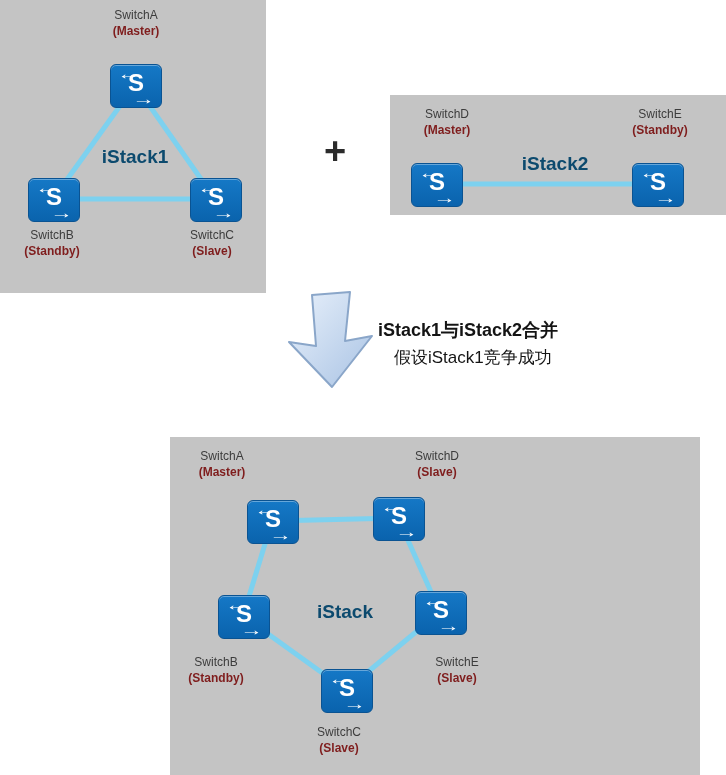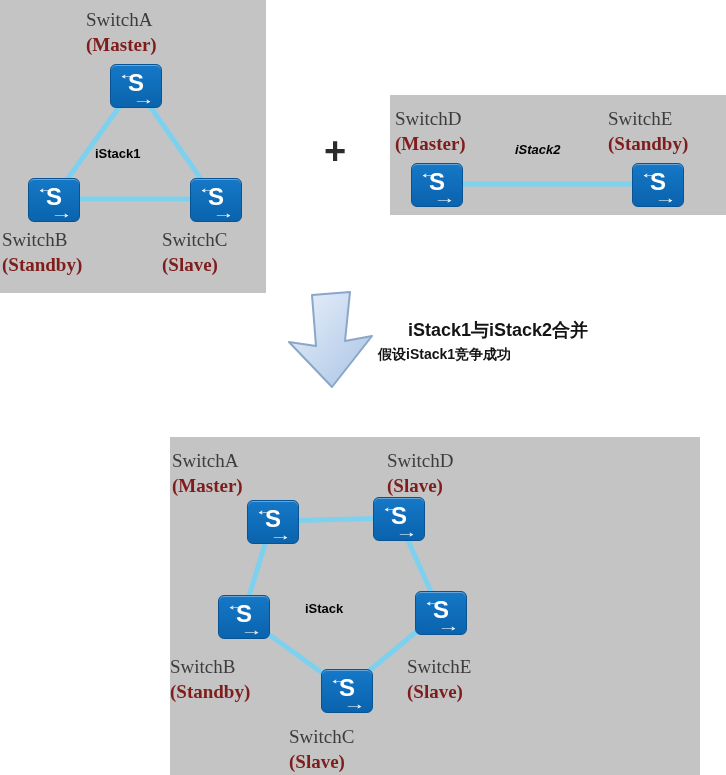--- a/index.html
+++ b/index.html
@@ -17,26 +17,26 @@
     box-shadow:inset 0 1px 0 rgba(255,255,255,.35);
   }
   .sw .sglyph{
     position:absolute;left:0;right:0;top:6px;text-align:center;
     color:#fff;font-weight:bold;font-size:24px;line-height:1;
   }
   .sw .arr{position:absolute;color:#fff;font-weight:bold;font-size:15px;line-height:1;transform:scaleX(1.5);}
   .sw .arr.t{left:10px;top:1px;}
   .sw .arr.b{right:10px;bottom:1px;}
   
-  .lbl{position:absolute;text-align:left;font-size:19px;color:#3c3c3c;line-height:1.3;z-index:3;font-family:Liberation Serif, serif;}
+  .lbl{position:absolute;text-align:center;font-size:12px;color:#3c3c3c;line-height:1.3;z-index:3;}
   .lbl .role{font-weight:bold;color:#7f1d1d;}
-  .stack-label{position:absolute;font-weight:bold;font-size:13px;color:#000000;z-index:3;}
+  .stack-label{position:absolute;font-weight:bold;font-size:19px;color:#0c4a6e;text-align:center;z-index:3;}
   .plus{position:absolute;left:324px;top:130px;font-size:38px;font-weight:bold;color:#2b2b2b;z-index:3;}
-  .merge-title{position:absolute;left:408px;top:318px;font-size:18px;font-weight:bold;color:#141414;z-index:3;}
-  .merge-sub{position:absolute;left:378px;top:346px;font-size:14px;font-weight:bold;color:#141414;z-index:3;}
+  .merge-title{position:absolute;left:378px;top:318px;font-size:18px;font-weight:bold;color:#141414;z-index:3;}
+  .merge-sub{position:absolute;left:394px;top:346px;font-size:17px;font-weight:normal;color:#141414;z-index:3;}
   .big-arrow{position:absolute;left:280px;top:291px;z-index:2;}
 </style>
 </head>
 <body>
 
 <div class="stage">
 
   <div class="panel" style="left:0;top:0;width:266px;height:293px;">
     <svg class="links" width="266" height="293">
       <line x1="135" y1="85" x2="53" y2="199" stroke="#7dd1ef" stroke-width="5"></line>
@@ -85,21 +85,21 @@
   <div class="panel" style="left:390px;top:95px;width:336px;height:120px;">
     <svg class="links" width="336" height="120">
       <line x1="46" y1="89" x2="267" y2="89" stroke="#7dd1ef" stroke-width="5"></line>
     </svg>
 
     <div class="lbl" style="left:5px;top:12px;width:104px;">
       <div>SwitchD</div>
       <div class="role">(Master)</div>
     </div>
 
-    <div class="stack-label" style="left:125px;top:47px;width:80px;font-style:italic;">iStack2</div>
+    <div class="stack-label" style="left:125px;top:58px;width:80px;">iStack2</div>
 
     <div class="lbl" style="left:218px;top:12px;width:104px;">
       <div>SwitchE</div>
       <div class="role">(Standby)</div>
     </div>
 
     <div class="sw" style="left:21px;top:68px;">
       <span class="arr t">←</span>
       <span class="sglyph">S</span>
       <span class="arr b">→</span>

